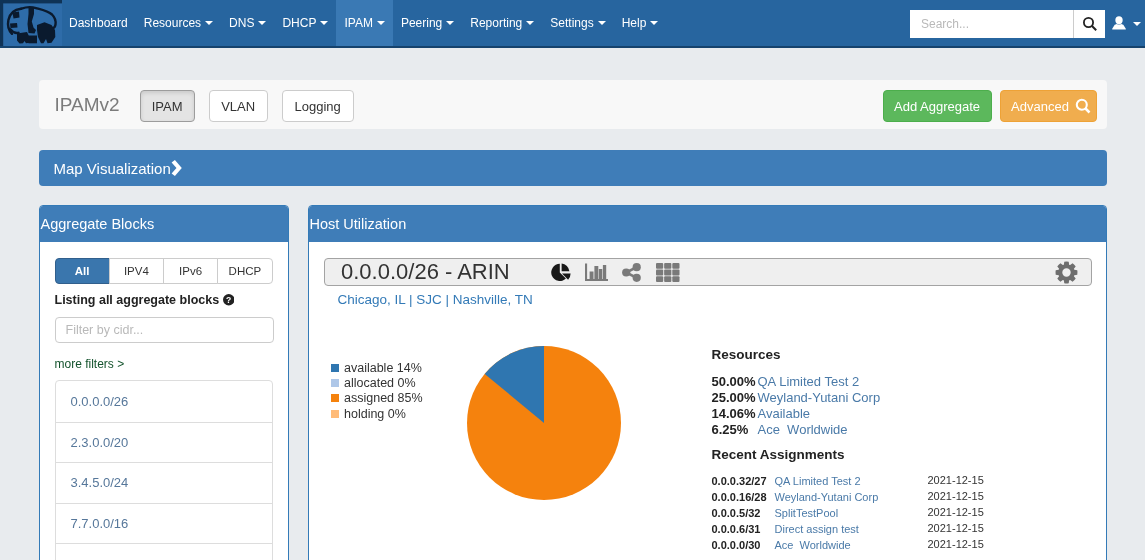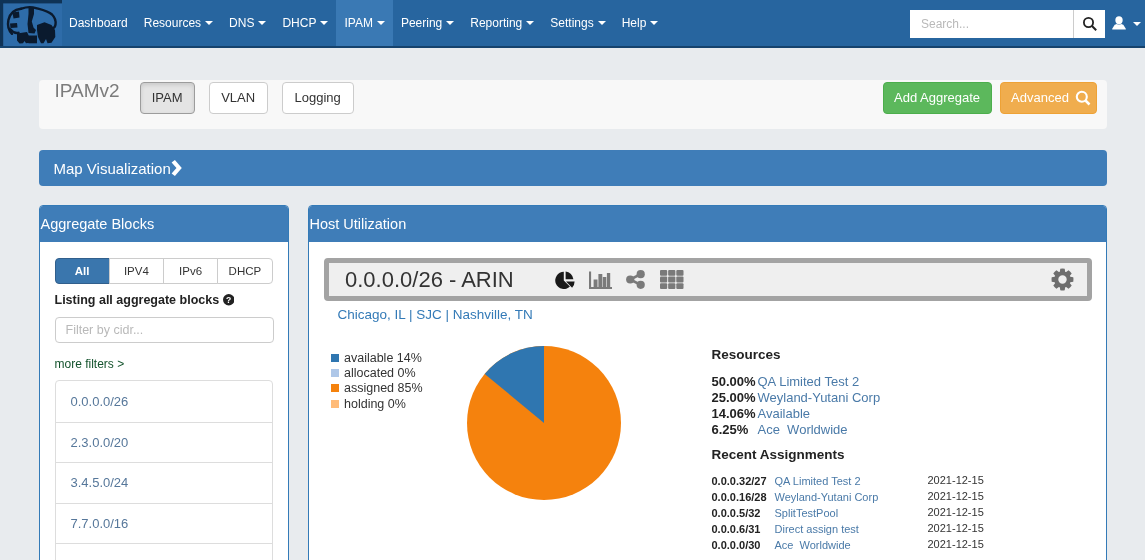--- a/index.html
+++ b/index.html
@@ -41,21 +41,21 @@
   font-size: 12px; padding: 0 11px; color:#333; outline:none;
   border-radius: 0;
 }
 .search-input::placeholder { color:#b9b9b9; }
 .search-btn { width:31px; height:28px; background:#fff; border:0; display:flex; align-items:center; justify-content:center; }
 .user-area { position:absolute; left:1112px; top:16px; display:flex; align-items:center; }
 
 .container { width: 1068px; margin: 0 auto; }
 .band {
   margin-top: 32px; height: 49px; background: #f8f8f8; border-radius: 4px;
-  display: flex; align-items: flex-start; padding: 0 10px 0 16px;
+  display: flex; align-items: center; padding: 0 10px 0 16px;
 }
 .band-title { font-size: 19px; color: #7b7b7b; }
 .btn {
   display:inline-flex; align-items:center; justify-content:center;
   height: 32px; font-size: 13px; border-radius: 4px; border: 1px solid #ccc;
   background: #fff; color: #333; padding: 0 12px; white-space: nowrap;
   position: relative; top: 1.5px;
 }
 .btn-ipam { background: #e4e4e4; border-color:#9c9c9c; box-shadow: inset 0 2px 4px rgba(0,0,0,.12); }
 .btn-green { background:#5cb85c; border-color:#4cae4c; color:#fff; }
@@ -94,26 +94,26 @@
 .morefilters { display:block; margin-top: 14px; color:#14532d; font-size:12px; line-height:14px; }
 .agg-list { margin-top: 9px; border:1px solid #ddd; border-radius:4px; }
 .agg-list a {
   display:flex; align-items:center; height:40.5px; padding:0 15px;
   font-size:13px; color:#56779a; border-top:1px solid #ddd;
 }
 .agg-list a:first-child { border-top:0; }
 
 .hu-body { position:relative; padding: 16px 14px 0 15px; height: 560px; }
 .graybox {
-  position:relative; height:43px; background:#efefef; border:5px solid #a3a3a3; border-radius:4px;
+  position:relative; height:28px; background:#efefef; border:1px solid #a3a3a3; border-radius:4px;
   display:flex; align-items:center;
 }
 .cidr-title { font-size:22px; color:#333; margin-left:16.5px; }
 .location { margin-top:6px; margin-left:14px; font-size:13.5px; color:#337ab7; }
-.legend { position:absolute; left:22px; top:108px; font-size:12.5px; color:#333; }
+.legend { position:absolute; left:22px; top:118px; font-size:12.5px; color:#333; }
 .legend div { display:flex; align-items:center; height:15.4px; }
 .legend span.sw { width:8px; height:8px; display:inline-block; margin-right:5.5px; }
 .res-col { position:absolute; left:403px; top:104px; width:380px; }
 .res-h { font-size:13.5px; font-weight:bold; color:#222; line-height:17px; }
 .res-row { display:flex; font-size:13px; height:16px; align-items:center; }
 .res-row b { width:46px; color:#222; }
 .res-row a { color:#4a7aa8; }
 .ra-row { position:relative; display:flex; font-size:11px; height:16px; align-items:center; }
 .ra-row b { width:63px; color:#222; }
 .ra-row a { color:#4a7aa8; }

